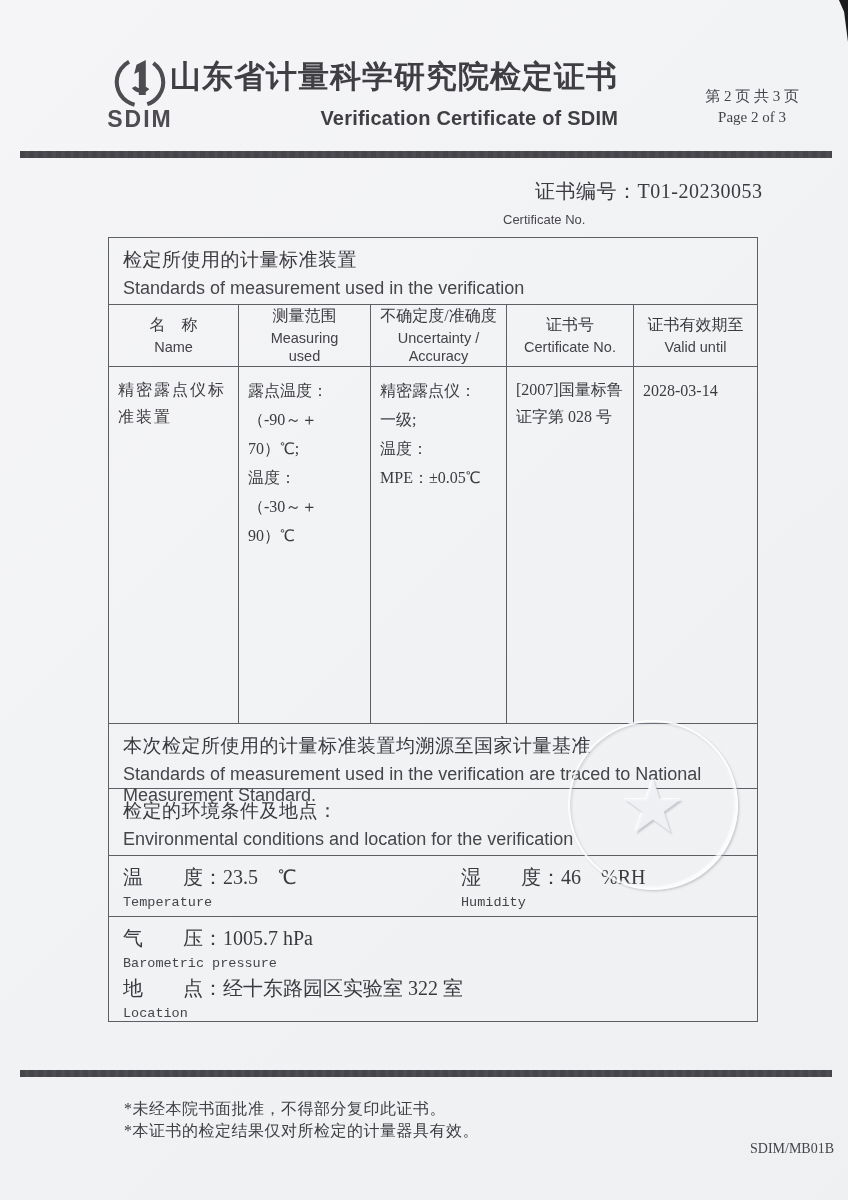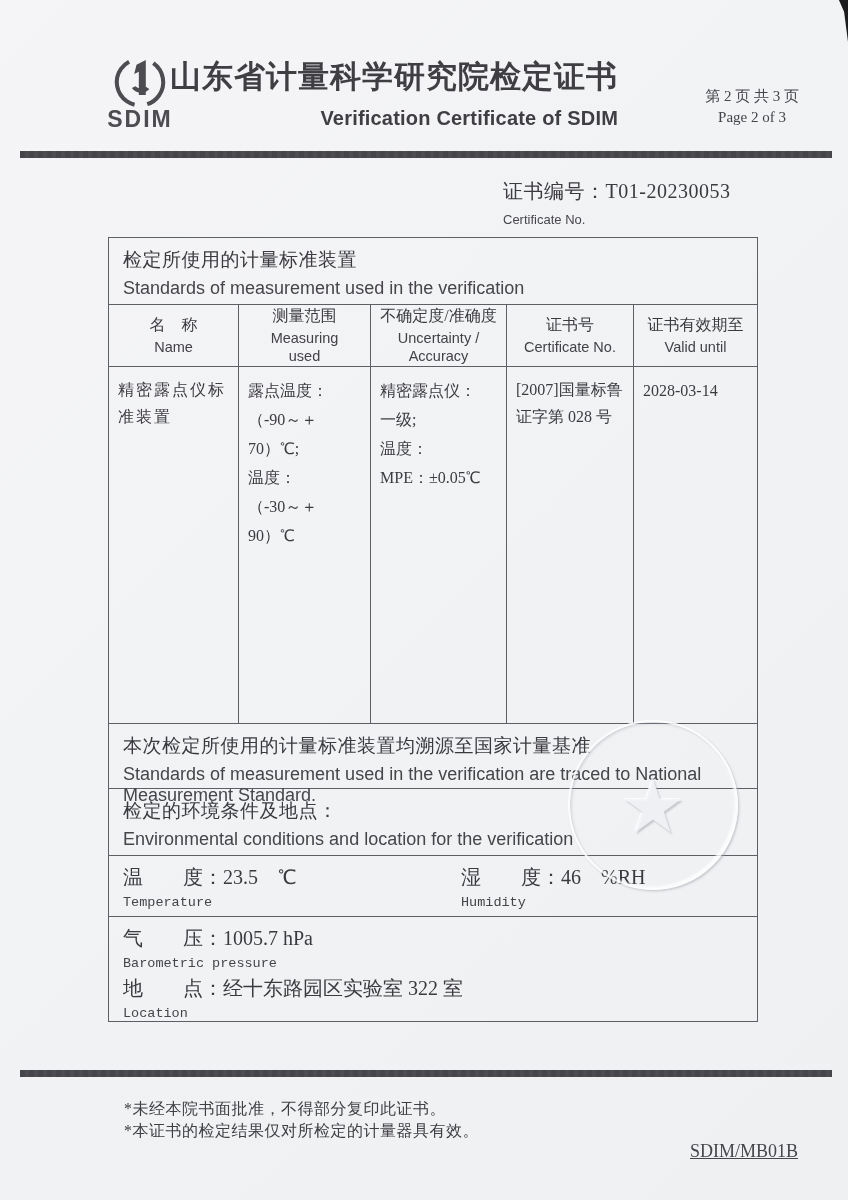--- a/index.html
+++ b/index.html
@@ -28,21 +28,21 @@
     font-size:20px; color:#3e3e43; margin-top:9px; letter-spacing:0.2px; }
   .pageinfo { position:absolute; left:672px; top:86px; width:160px; text-align:center;
     font-size:15px; line-height:21px; color:#44444a; }
 
   .bar { position:absolute; left:20px; width:812px; height:7px;
     background:repeating-linear-gradient(90deg,#45454a 0 5px,#4c4c52 5px 9px); }
   .bar-top { top:151px; }
   .bar-bottom { top:1070px; }
 
   .certno { position:absolute; left:503px; top:178px; }
-  .certno-zh { font-size:20px; letter-spacing:0.5px; color:#3a3a3f; }
+  .certno-zh { font-size:20px; letter-spacing:0.5px; color:#3a3a3f;margin-left:32px; }
   .certno-en { font-family:"Liberation Sans", sans-serif; font-size:13px;
     color:#47474c; margin-top:7px; }
 
   
   .tbl { position:absolute; left:108px; top:237px; width:650px; height:785px;
     border:1px solid #5e5f64; display:flex; flex-direction:column; }
   .trow { border-bottom:1px solid #5e5f64; display:flex; }
   .trow:last-child { border-bottom:none; flex:1; }
   .sec-pad { padding:9px 14px 0 14px; }
   .sec-zh { font-size:19px; letter-spacing:0.5px; color:#3a3a3f; }
@@ -82,21 +82,21 @@
     box-shadow:1.5px 1.5px 2px rgba(168,170,180,0.5),
       inset 1.5px 1.5px 2.5px rgba(168,170,180,0.4),
       inset -1.5px -1.5px 2px rgba(255,255,255,0.9);
     display:flex; align-items:center; justify-content:center; }
   .seal-star { font-size:74px; line-height:1; color:rgba(242,243,246,0.9);
     text-shadow:1.5px 1.5px 1.5px rgba(165,167,177,0.55), -1px -1px 1px rgba(255,255,255,0.95);
     transform:translateY(2px); }
 
   .footnotes { position:absolute; left:78px; top:1098px; font-size:16px;
     line-height:22px; color:#3e3e43; letter-spacing:0.5px;margin-left:46px; }
-  .formcode { position:absolute; left:690px; top:1141px; font-size:18px; color:#45454a;text-decoration:underline; }
+  .formcode { position:absolute; left:750px; top:1141px; font-size:14px; color:#45454a; }
 </style>
 </head>
 <body>
 
 <div class="page">
 
   <div class="scan-edge"></div>
 
   <div class="logo-wrap">
     <svg class="logo-emblem" viewBox="0 0 100 100">

